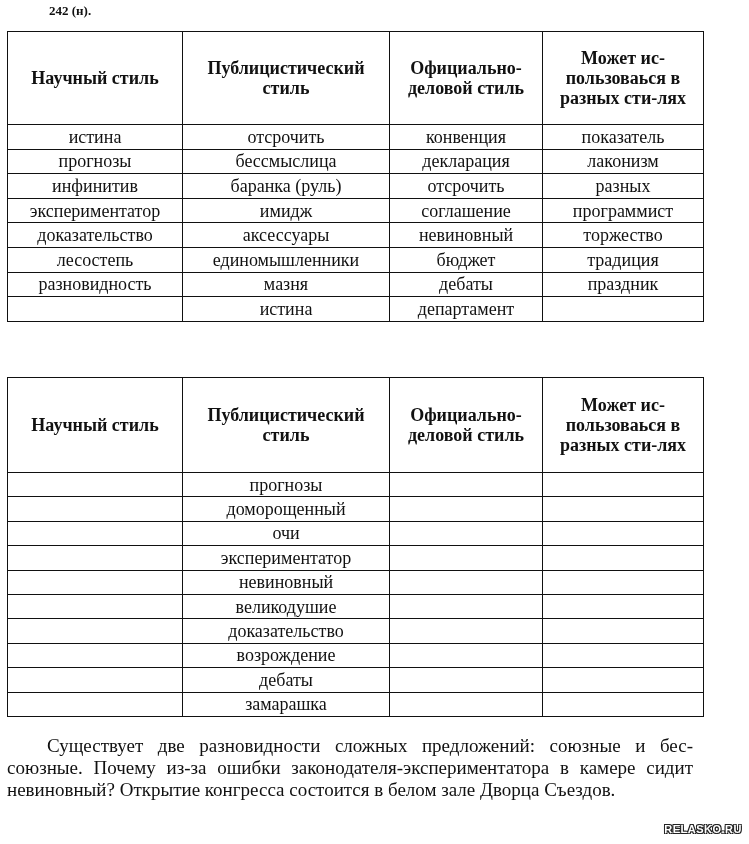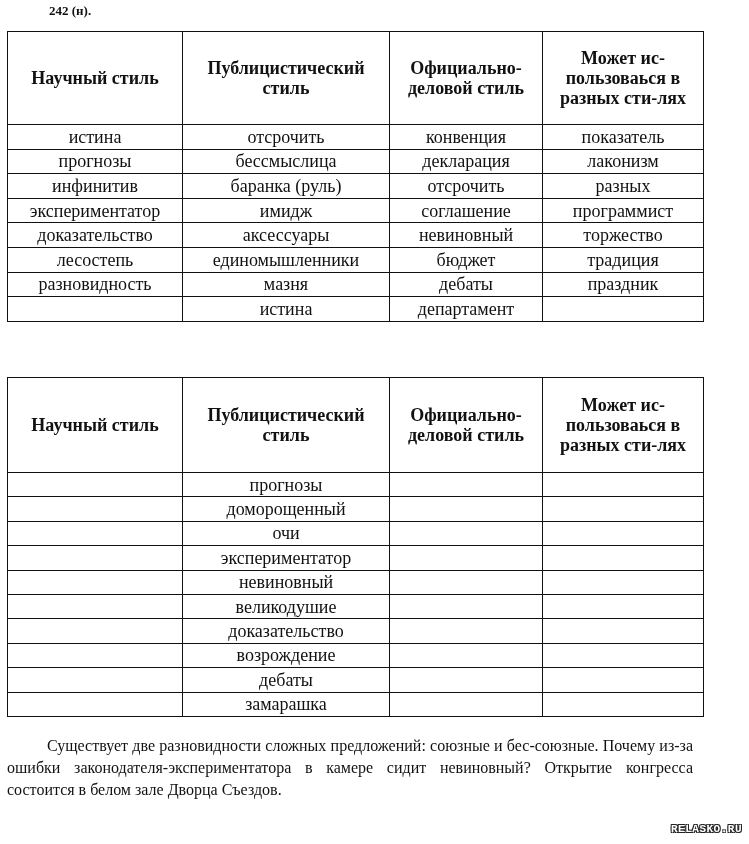--- a/index.html
+++ b/index.html
@@ -31,26 +31,26 @@
     font-size: 18px; height: 23.6px; line-height: 22px; padding-top: 0; padding-bottom: 0;
     white-space: nowrap;
   }
   #table1 { top: 31px; }
   #table1 th { height: 92px; }
   #table2 { top: 377px; }
   #table2 th { height: 94px; }
   #table2 td { height: 23.4px; }
   .paragraph {
     position: absolute; left: 7px; top: 735px; width: 686px;
-    font-size: 16px; line-height: 22px; text-align: justify;
+    font-size: 19px; line-height: 22px; text-align: justify;
     text-indent: 40px;
   }
   .watermark {
     position: absolute; right: 7px; top: 823px;
-    font-family: Liberation Mono, monospace; font-weight: bold;
+    font-family: Liberation Sans, sans-serif; font-weight: bold;
     font-size: 11px; color: #fff; letter-spacing: 0.5px;
     text-shadow: -1px -1px 0 #222, 1px -1px 0 #222, -1px 1px 0 #222, 1px 1px 0 #222;
   }
 </style>
 </head>
 <body>
 
 <div class="task-number">242 (н).</div>
 
 <table class="words" id="table1">

